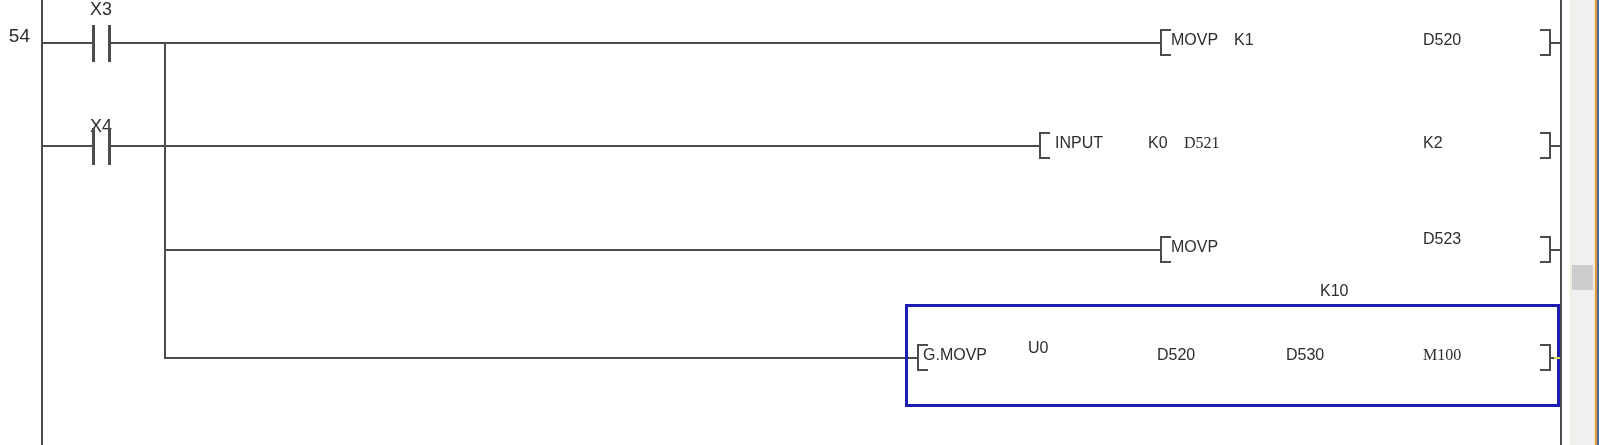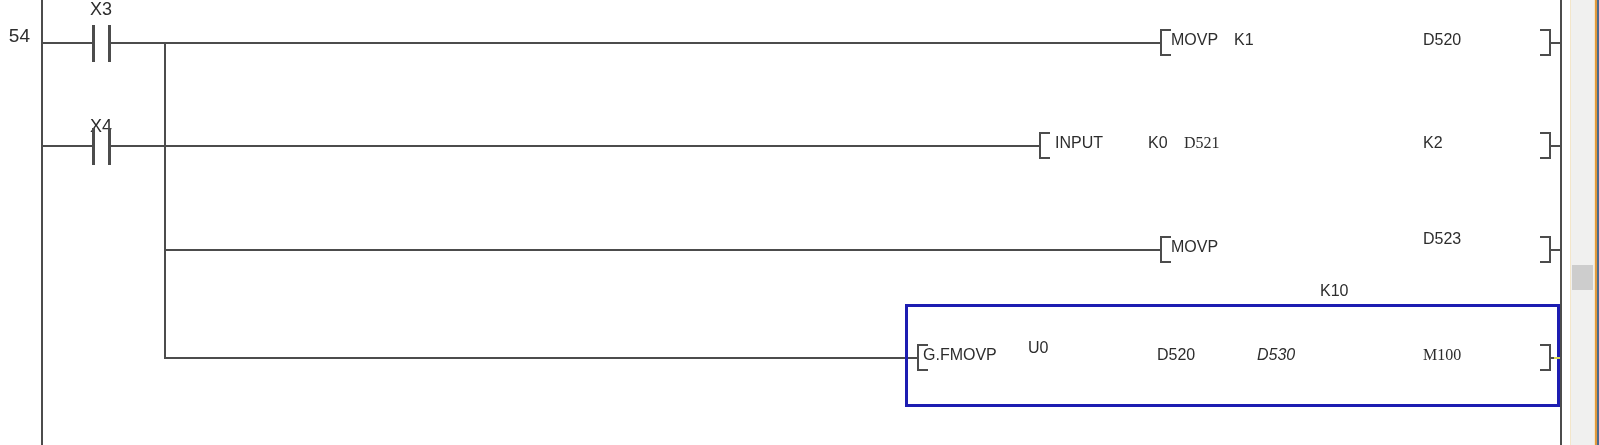--- a/index.html
+++ b/index.html
@@ -97,24 +97,24 @@
     <span class="txt" style="left:1171px;top:235px;">MOVP</span>
     <span class="txt" style="left:1320px;top:235px;margin-top:44px;">K10</span>
     <span class="txt" style="left:1423px;top:227px;">D523</span>
     <div class="cbr" style="left:1540px;top:236px;"></div>
   </div>
   <div class="wire-h" style="left:1551px;top:249px;width:9px;"></div>
 
   <div class="wire-h" style="left:165px;top:357px;width:752px;"></div>
   <div>
     <div class="obr" style="left:917px;top:344px;"></div>
-    <span class="txt" style="left:923px;top:343px;">G.FMOVP</span>
+    <span class="txt" style="left:923px;top:343px;">G.MOVP</span>
     <span class="txt" style="left:1028px;top:336px;">U0</span>
     <span class="txt" style="left:1157px;top:343px;">D520</span>
-    <span class="txt" style="left:1257px;top:343px;font-style:italic;">D530</span>
+    <span class="txt" style="left:1286px;top:343px;">D530</span>
     <span class="txt" style="left:1423px;top:343px;font-family:Liberation Serif, serif;">M100</span>
     <div class="cbr" style="left:1540px;top:344px;"></div>
   </div>
   <div class="wire-h" style="left:1551px;top:357px;width:9px;"></div>
 
   <div class="selbox"></div>
   <div class="cross-tick"></div>
 
   <div>
     <div class="sb-hairline"></div>

